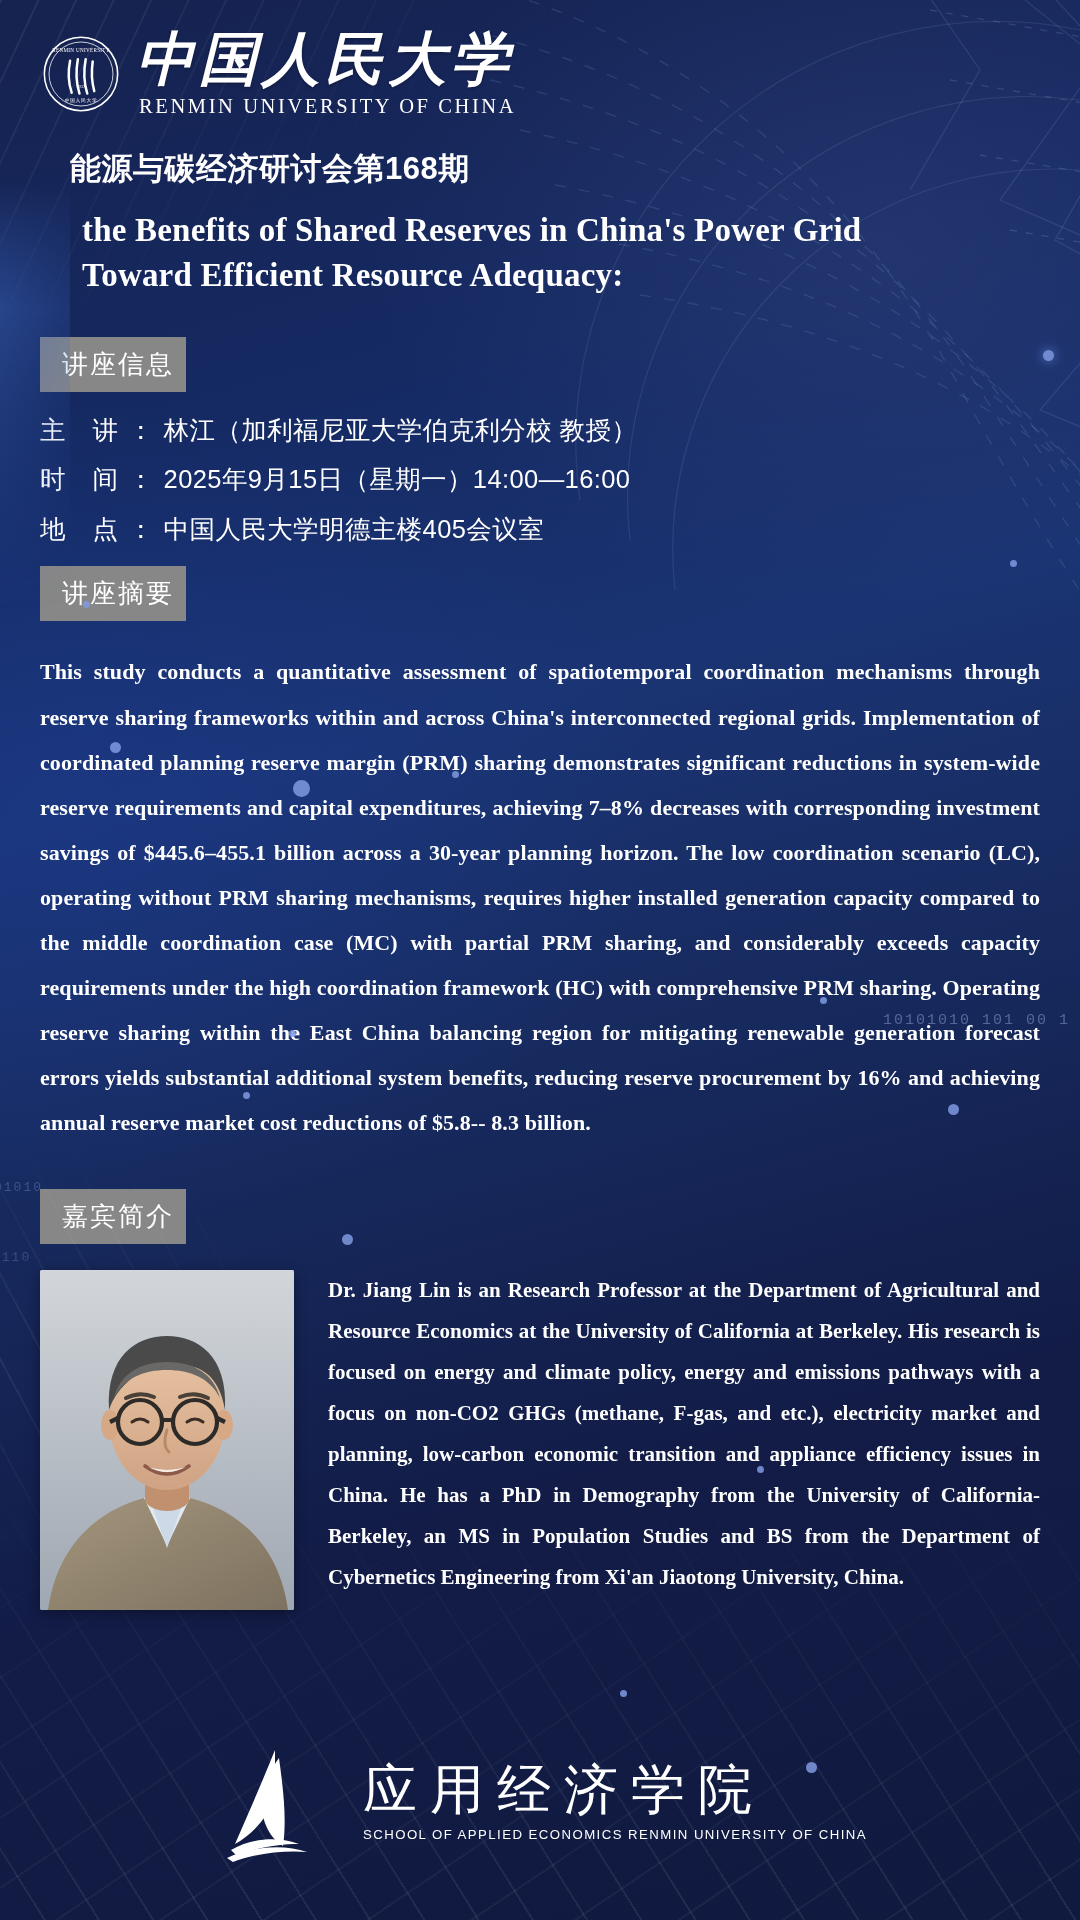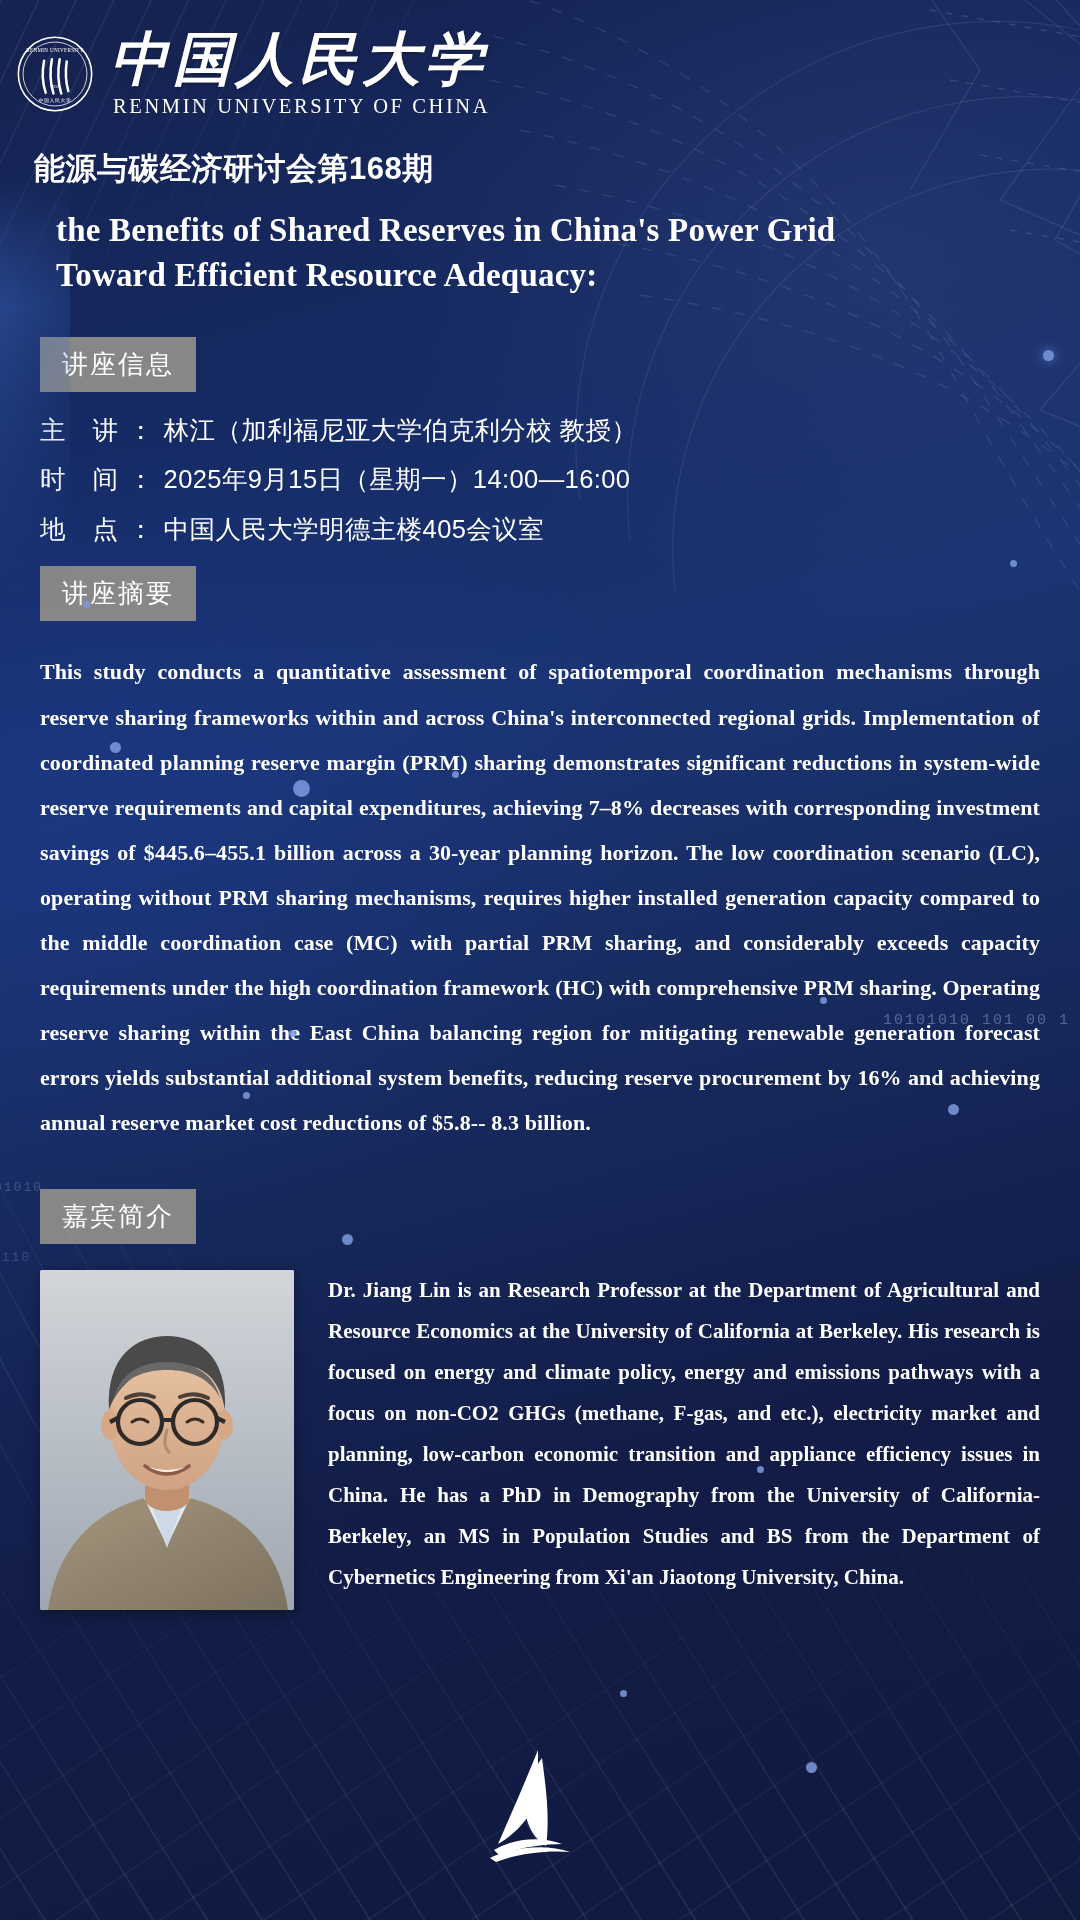--- a/index.html
+++ b/index.html
@@ -78,58 +78,58 @@
     color: rgba(168,190,240,0.42);
     white-space: nowrap;
   }
   .binary-text.left {
     right: auto; left: -6px; top: 1180px; font-size: 13px;
     color: rgba(150,175,230,0.30);
   }
   .binary-text.left2 { right: auto; left: -8px; top: 1250px; font-size: 13px; color: rgba(150,175,230,0.26); }
 
   
-  .header { position: relative; padding: 30px 0 0 16px; }
+  .header { position: relative; padding: 30px 0 0 42px; }
   .logo-row { display: flex; align-items: center; gap: 16px; }
   .seal { width: 78px; height: 78px; flex: 0 0 78px; }
   .logo-text { display: flex; flex-direction: column; }
   .logo-cn {
     font-family: "Liberation Serif", "DejaVu Serif", serif;
     font-size: 58px; font-weight: 700; color: #ffffff;
     letter-spacing: 5px; line-height: 1.05;
     font-style: italic;
     text-shadow: 0 1px 3px rgba(0,0,0,.35);
   }
   .logo-en {
     font-family: "Liberation Serif", "DejaVu Serif", serif;
     font-size: 20.5px; font-weight: 400; color: #ffffff;
     letter-spacing: 2.6px; margin-top: 4px; padding-left: 3px;
   }
 
   
   .series-title {
-    margin: 30px 0 0 18px;
+    margin: 30px 0 0 28px;
     font-size: 31px; font-weight: 700; color: #ffffff;
     letter-spacing: .5px;
   }
   .main-title {
     margin: 18px 0 0 40px;
     font-family: "Liberation Serif", "DejaVu Serif", serif;
     font-size: 33px; font-weight: 700; color: #ffffff;
     line-height: 1.38; letter-spacing: .2px;
     max-width: 830px;
   }
 
   
   .section-tag {
     display: inline-block;
     background: #878787;
     color: #ffffff;
     font-size: 26px; font-weight: 500;
-    padding: 14px 22px 15px 22px;
+    padding: 14px 12px 15px 22px;
     letter-spacing: 2px;
     line-height: 1;
   }
   .tag-wrap { margin-left: 40px; }
 
   
   .info-block { margin: 26px 0 0 40px; }
   .info-line {
     font-size: 25.5px; color: #ffffff; line-height: 1;
     margin-bottom: 24px; white-space: nowrap;
@@ -361,16 +361,20 @@
   <div class="footer">
     <div class="footer-inner">
       <svg class="sail" viewBox="0 0 128 128">
         <g fill="#ffffff">
           <path d="M62 12 C 50 42, 36 74, 22 106 C 40 96, 56 78, 62 58 Z"></path>
           <path d="M66 20 C 70 50, 74 80, 70 108 C 56 100, 46 80, 50 58 C 54 40, 60 28, 66 20 Z"></path>
           <path d="M18 112 C 38 100, 66 98, 86 106 C 66 106, 40 110, 24 118 Z"></path>
           <path d="M14 120 C 38 108, 72 106, 94 114 C 70 112, 40 116, 20 124 Z"></path>
         </g>
       </svg>
+      <div class="footer-text">
+        <div class="footer-cn">应用经济学院</div>
+        <div class="footer-en">SCHOOL OF APPLIED ECONOMICS RENMIN UNIVERSITY OF CHINA</div>
+      </div>
     </div>
   </div>
 
 </div>
 
 </body></html>

